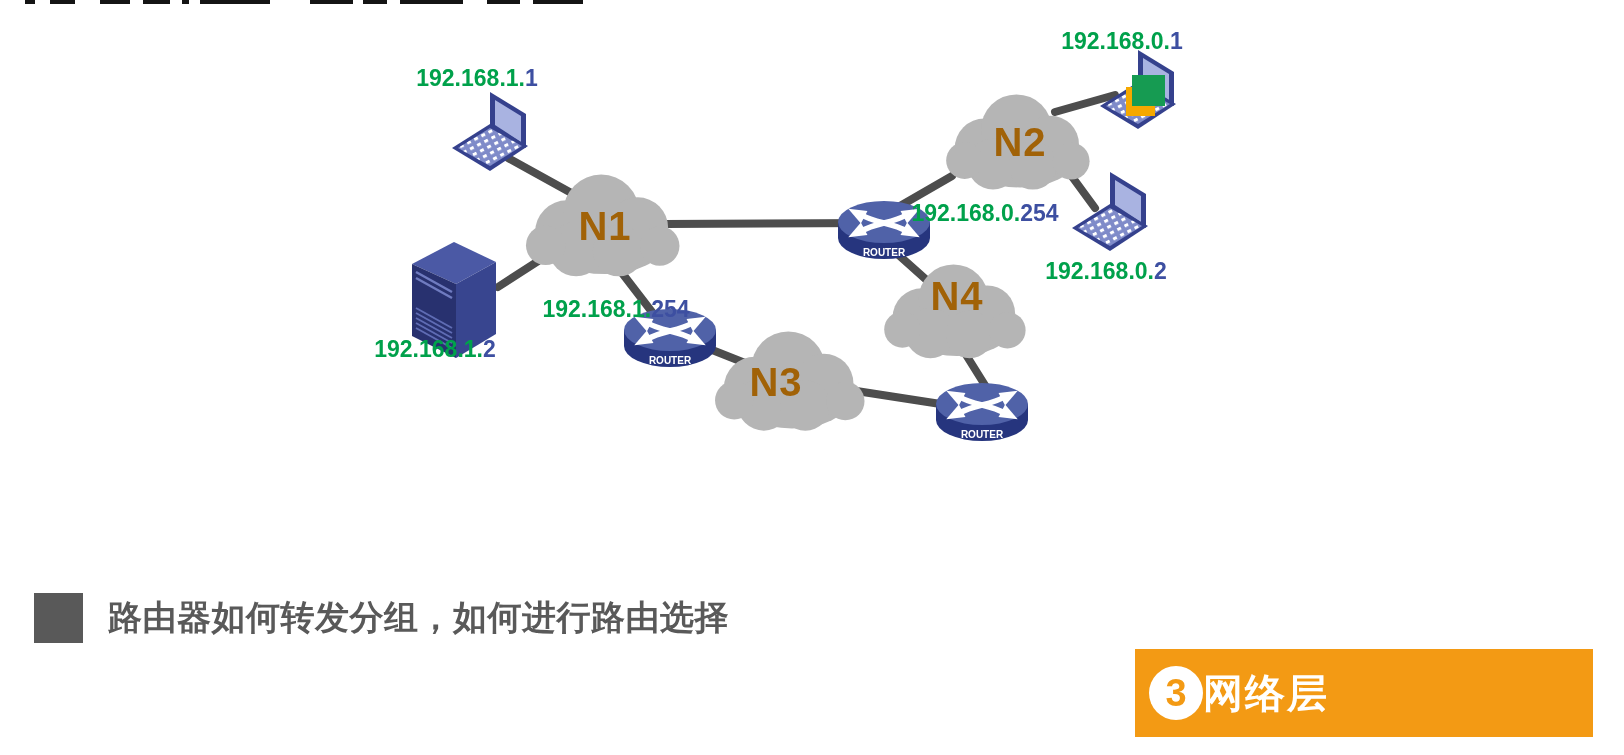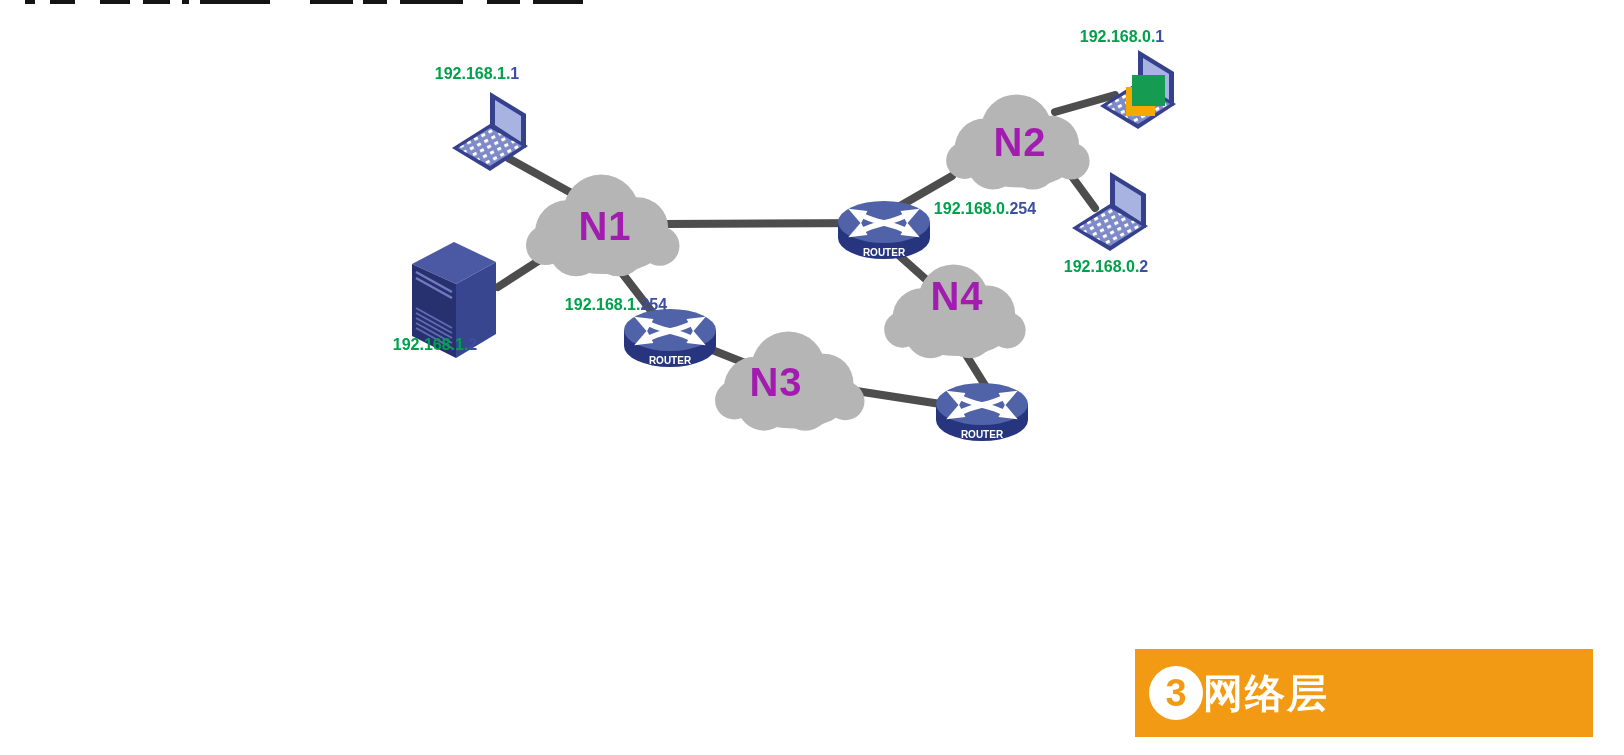--- a/index.html
+++ b/index.html
@@ -9,25 +9,25 @@
   }
   
   .crop-strip{position:absolute;left:0;top:0;width:1624px;height:5px;}
   .crop-strip i{position:absolute;top:0;height:4px;background:#141414;display:block;}
 
   
   .net-svg{position:absolute;left:0;top:0;width:1624px;height:470px;}
 
   .cloud-label{
     position:absolute;transform:translate(-50%,-50%);
-    font-size:40px;font-weight:bold;color:#a21caf;letter-spacing:1px;white-space:nowrap;
+    font-size:40px;font-weight:bold;color:#a16207;letter-spacing:1px;white-space:nowrap;
   }
   .ip{
     position:absolute;transform:translateX(-50%);
-    font-size:16px;font-weight:bold;white-space:nowrap;letter-spacing:0px;
+    font-size:23px;font-weight:bold;white-space:nowrap;letter-spacing:0px;
   }
   .ip .net-part{color:#00A14B;}
   .ip .host-part{color:#3D4FA1;}
 
   
   .bullet-row{position:absolute;left:34px;display:flex;align-items:center;}
   .bullet-row .sq{width:49px;height:50px;background:#595959;flex:0 0 auto;}
   .bullet-row .txt{
     margin-left:25px;font-size:34px;font-weight:bold;color:#595959;
     white-space:nowrap;letter-spacing:0.5px;
@@ -212,20 +212,24 @@
   <div class="ip" style="left:985px;top:200px">
     <span class="net-part">192.168.0.</span><span class="host-part">254</span>
   </div>
   <div class="ip" style="left:1122px;top:28px">
     <span class="net-part">192.168.0.</span><span class="host-part">1</span>
   </div>
   <div class="ip" style="left:1106px;top:258px">
     <span class="net-part">192.168.0.</span><span class="host-part">2</span>
   </div>
 
+  <div class="bullet-row bullet-2">
+    <div class="sq"></div>
+    <div class="txt">路由器如何转发分组，如何进行路由选择</div>
+  </div>
 
   <div class="badge">
     <div class="num-circle">
       <span>3</span>
     </div>
     <div class="badge-label">网络层</div>
   </div>
 
 </div>
 

